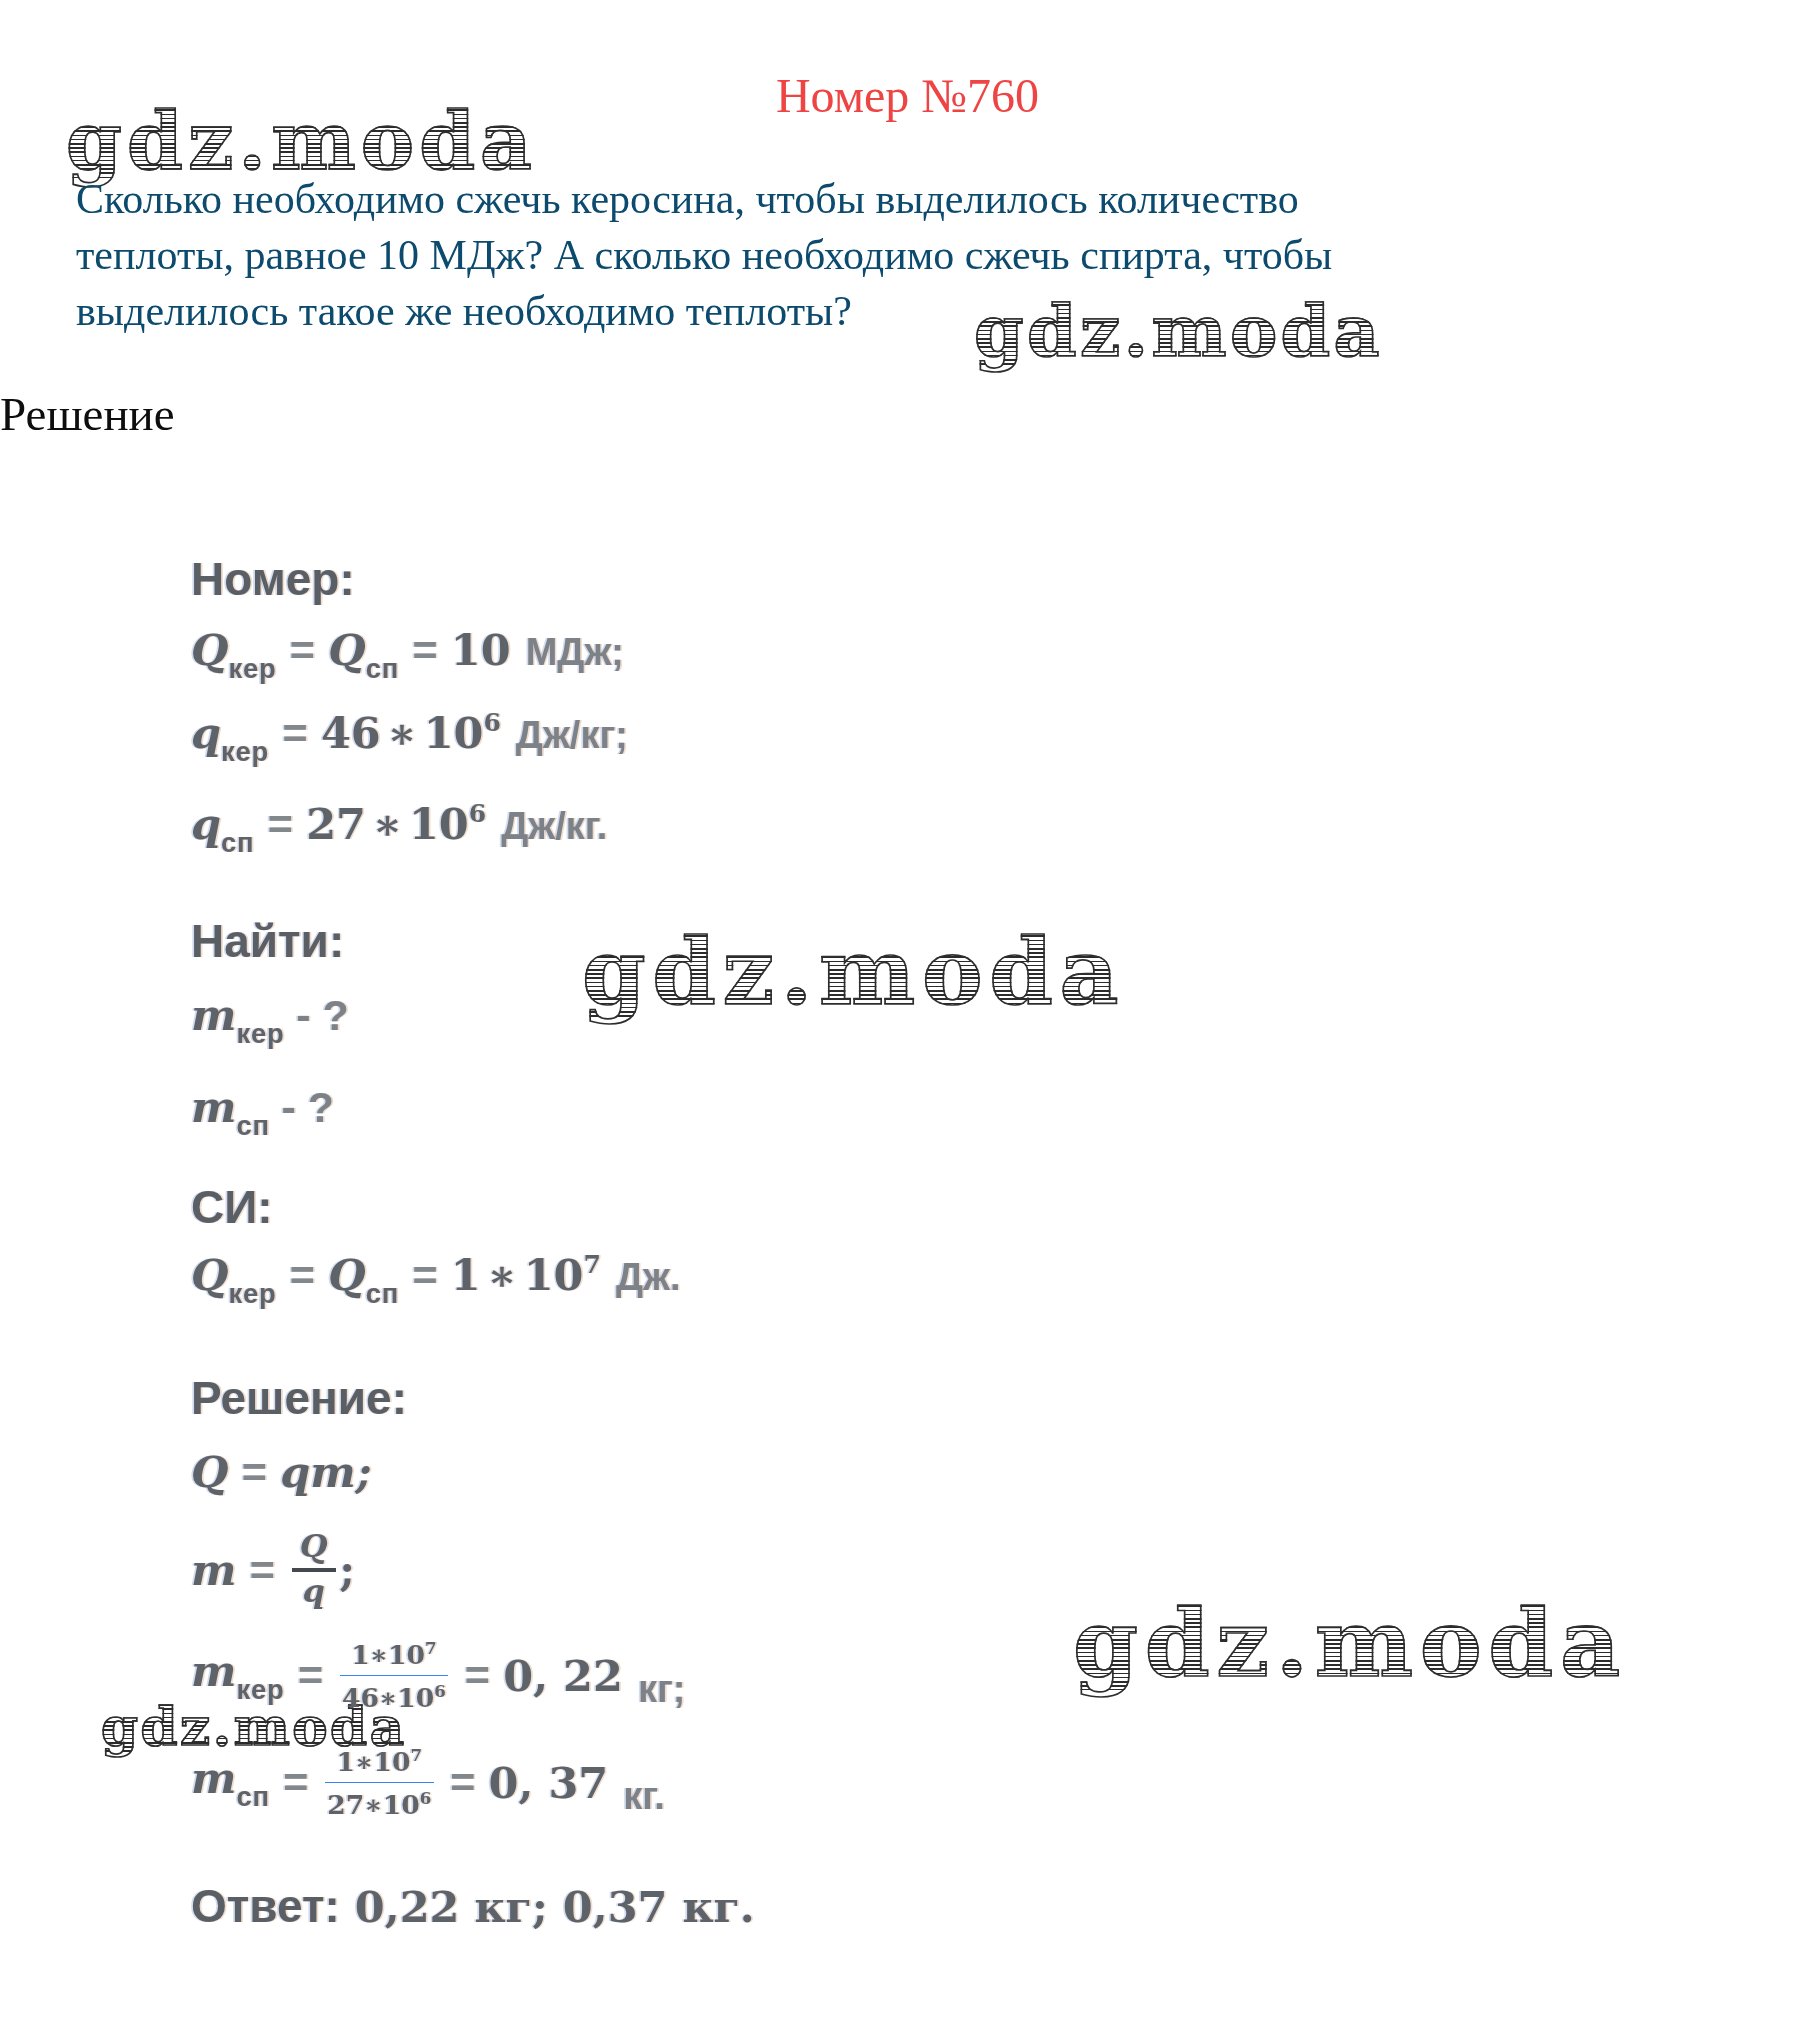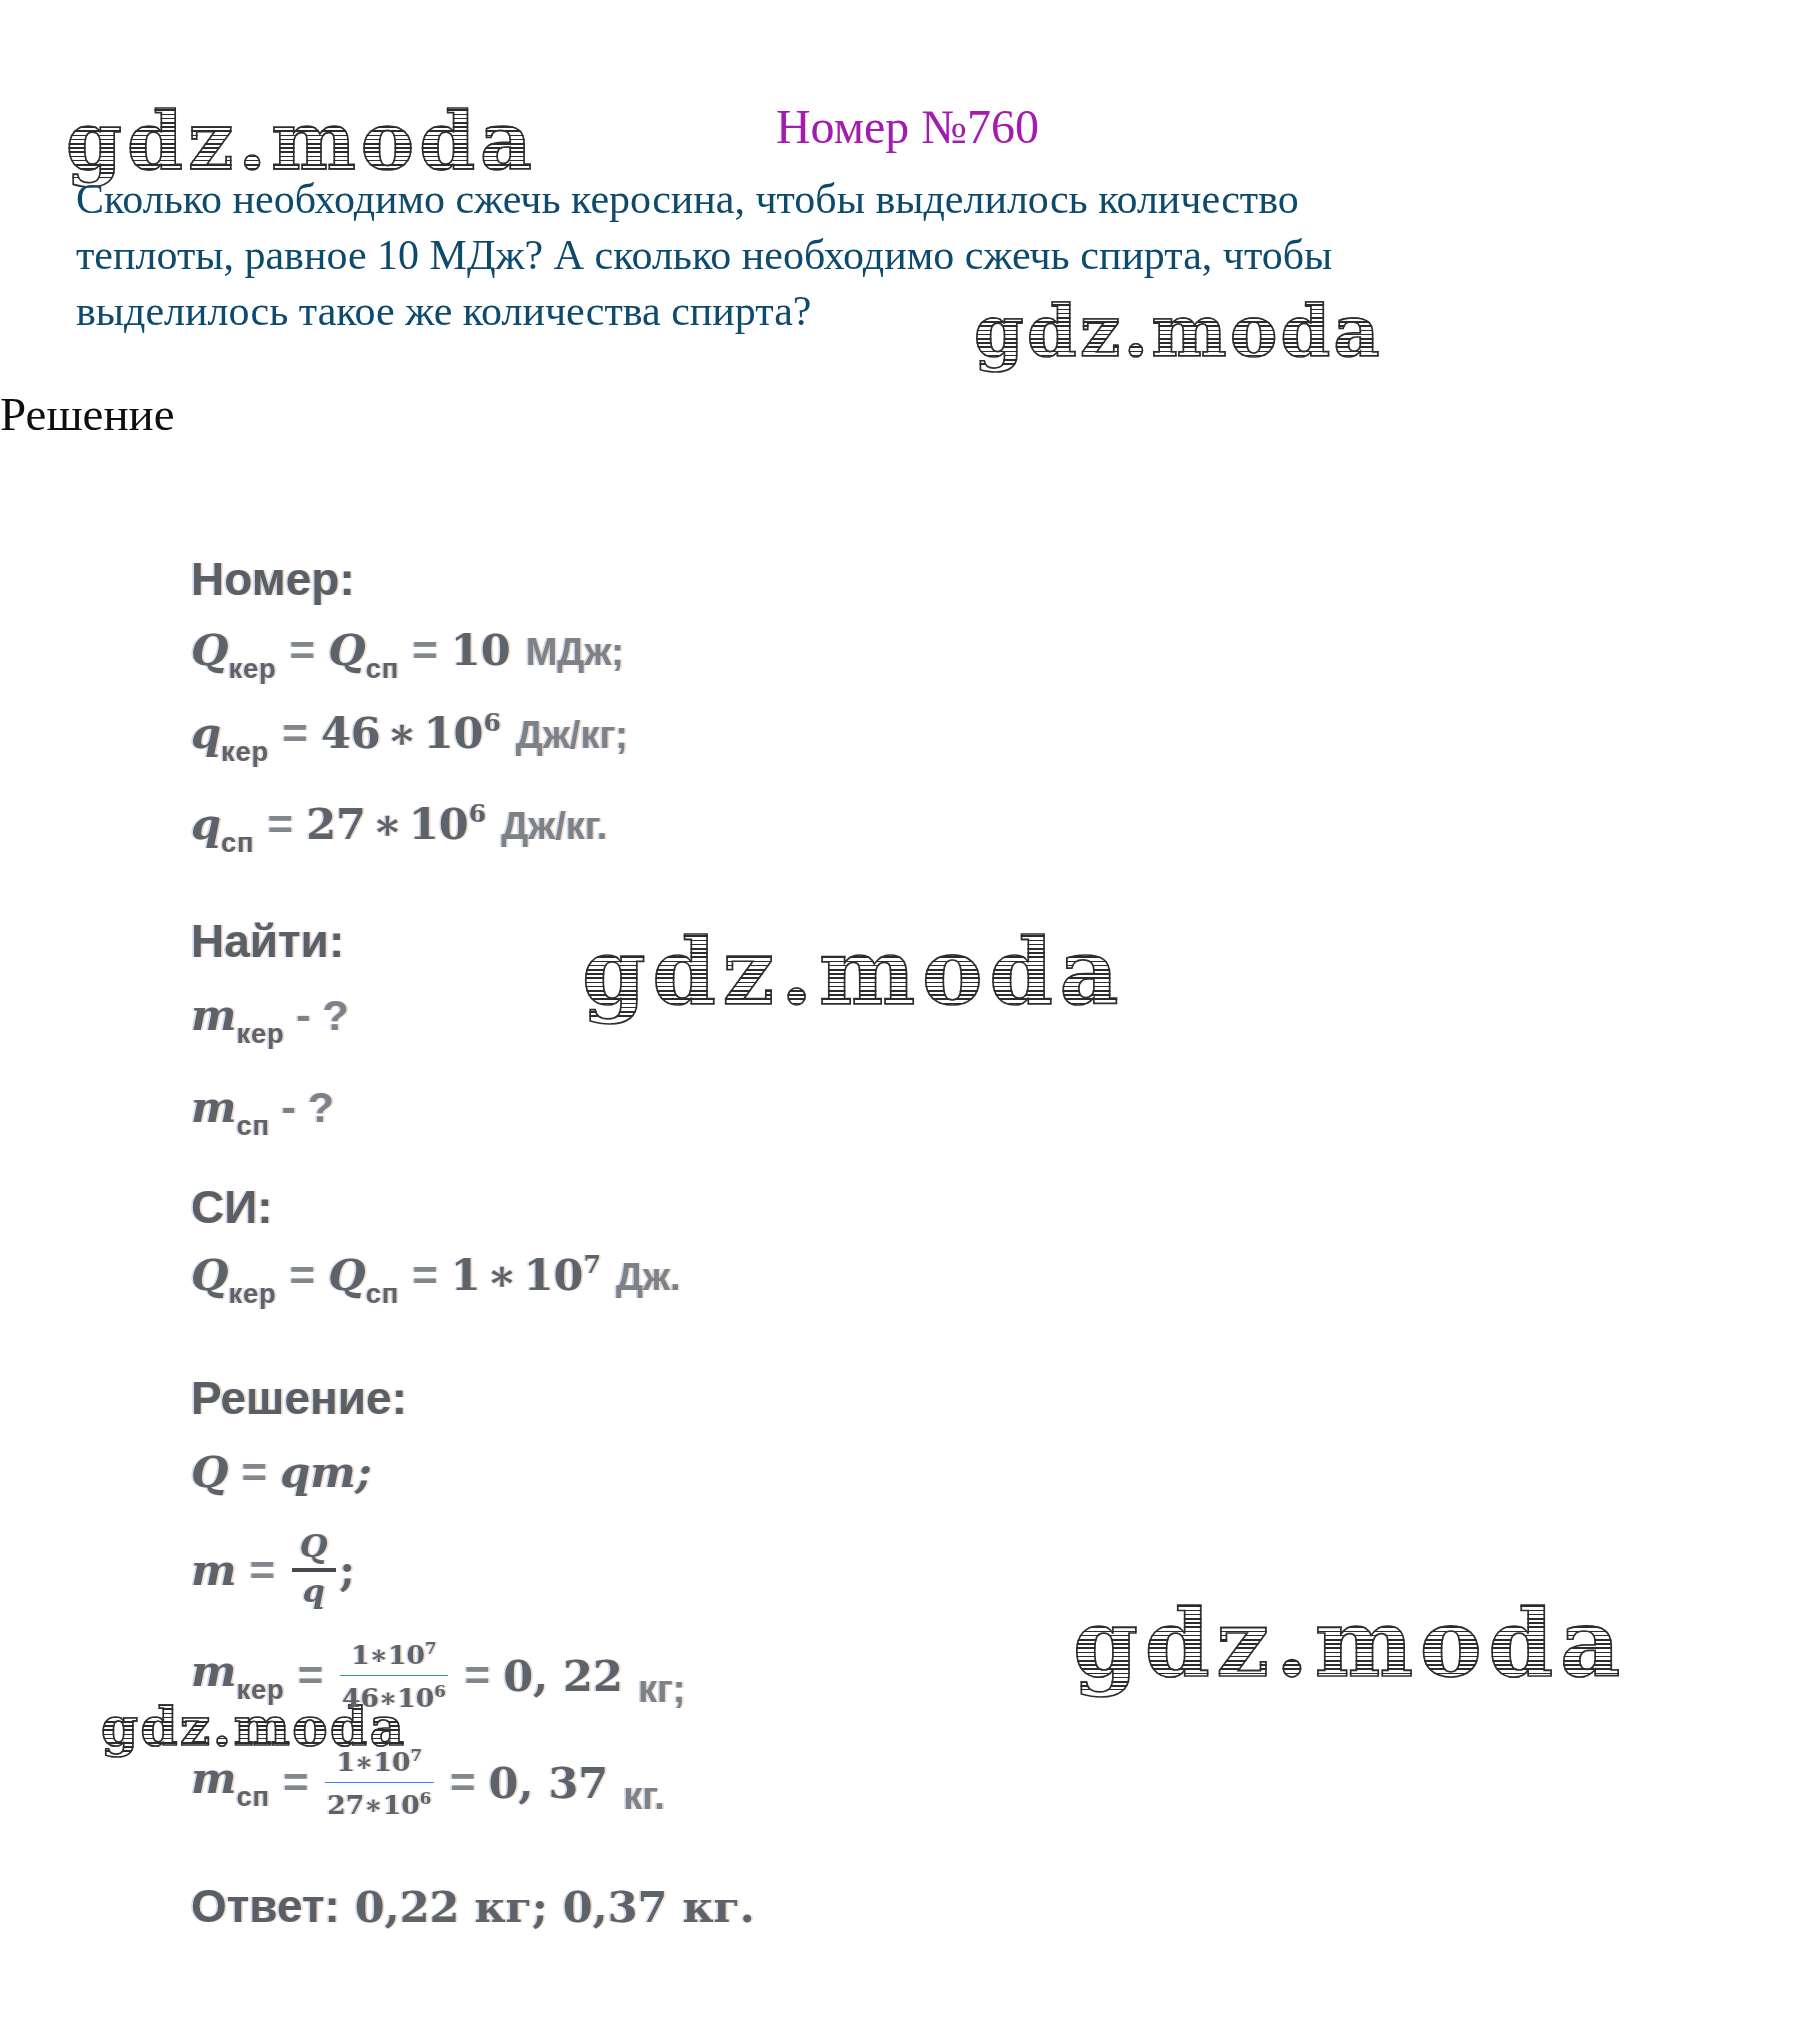--- a/index.html
+++ b/index.html
@@ -11,23 +11,22 @@
     overflow:hidden;
     font-family:"Liberation Serif", serif;
   }
 
   
   .doc-title{
     position:absolute;
     top:68px;left:12px;right:0;
     text-align:center;
     font-size:48px;
-    color:#a21caf;
+    color:#ef4444;
     font-family:"Liberation Serif", serif;
-    margin-top:31px;
   }
   .problem{
     position:absolute;
     left:76px;top:171px;
     width:1670px;
     font-size:42px;
     line-height:56px;
     color:#0c4a6e;
     font-family:"Liberation Serif", serif;
   }
@@ -143,21 +142,21 @@
 
   <div class="wm wm1">gdz.moda</div>
   <div class="wm wm2">gdz.moda</div>
   <div class="wm wm3">gdz.moda</div>
   <div class="wm wm4">gdz.moda</div>
   <div class="wm wm5">gdz.moda</div>
 
   <div class="problem">
     <div>Сколько необходимо сжечь керосина, чтобы выделилось количество</div>
     <div>теплоты, равное 10 МДж? А сколько необходимо сжечь спирта, чтобы</div>
-    <div>выделилось такое же количества спирта?</div>
+    <div>выделилось такое же необходимо теплоты?</div>
   </div>
 
   <div class="sol-heading">Решение</div>
 
   <div class="row" style="top:552px">
     <span class="lbl">Номер:</span>
   </div>
 
   <div class="row" style="top:625px">
     <span class="var">Q</span><sub>кер</sub><span class="eq">=</span><span class="var">Q</span><sub>сп</sub><span class="eq">=</span><span>10</span>

